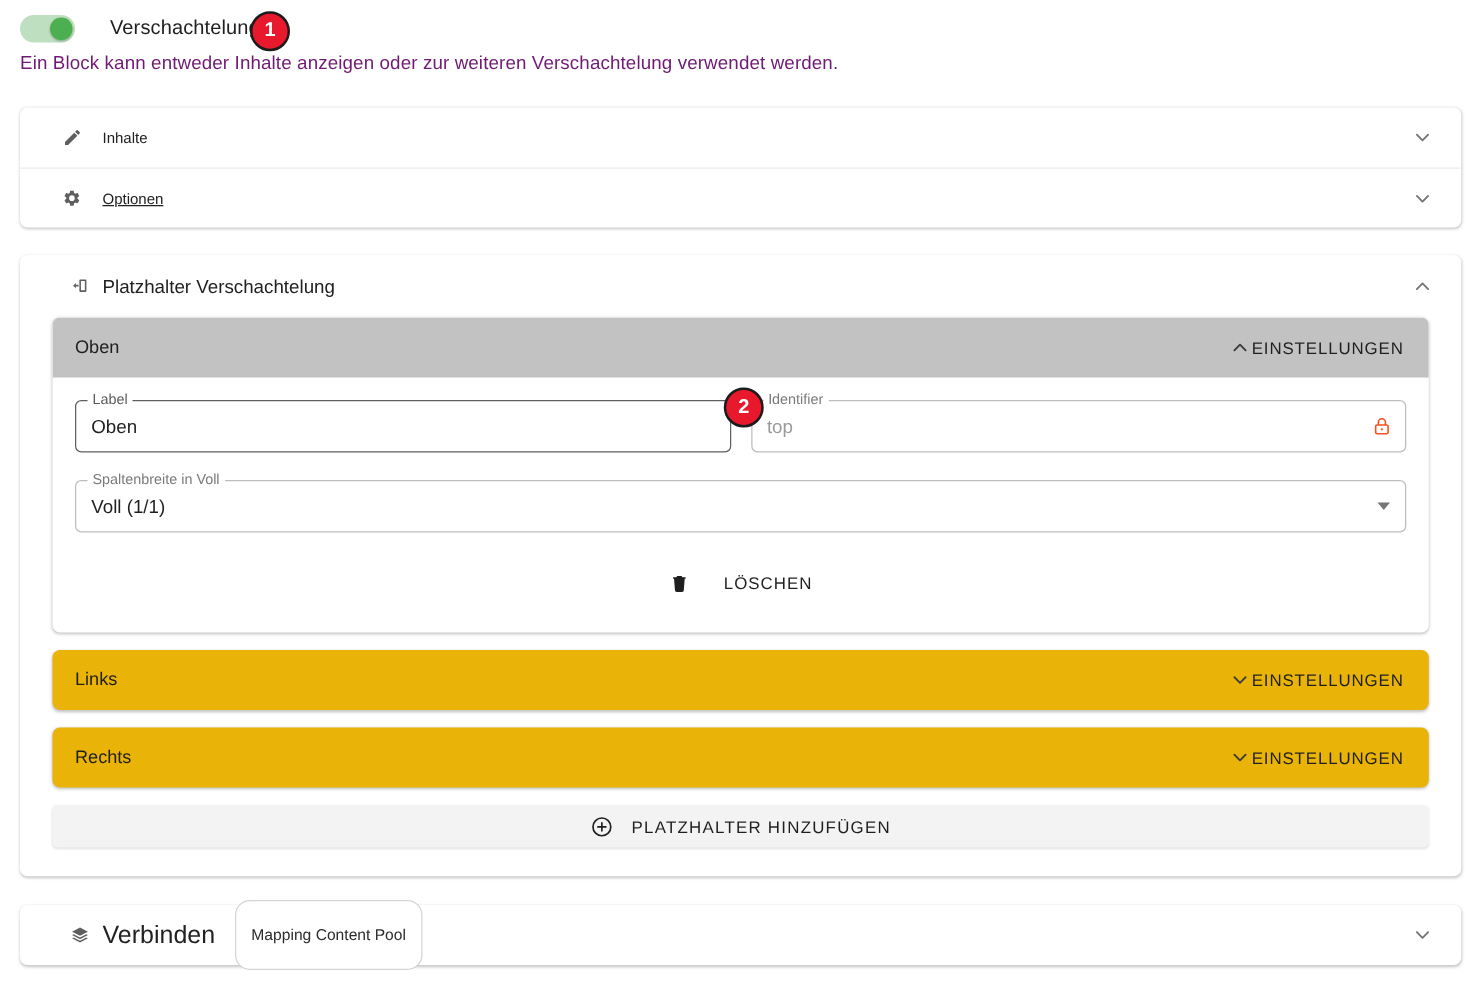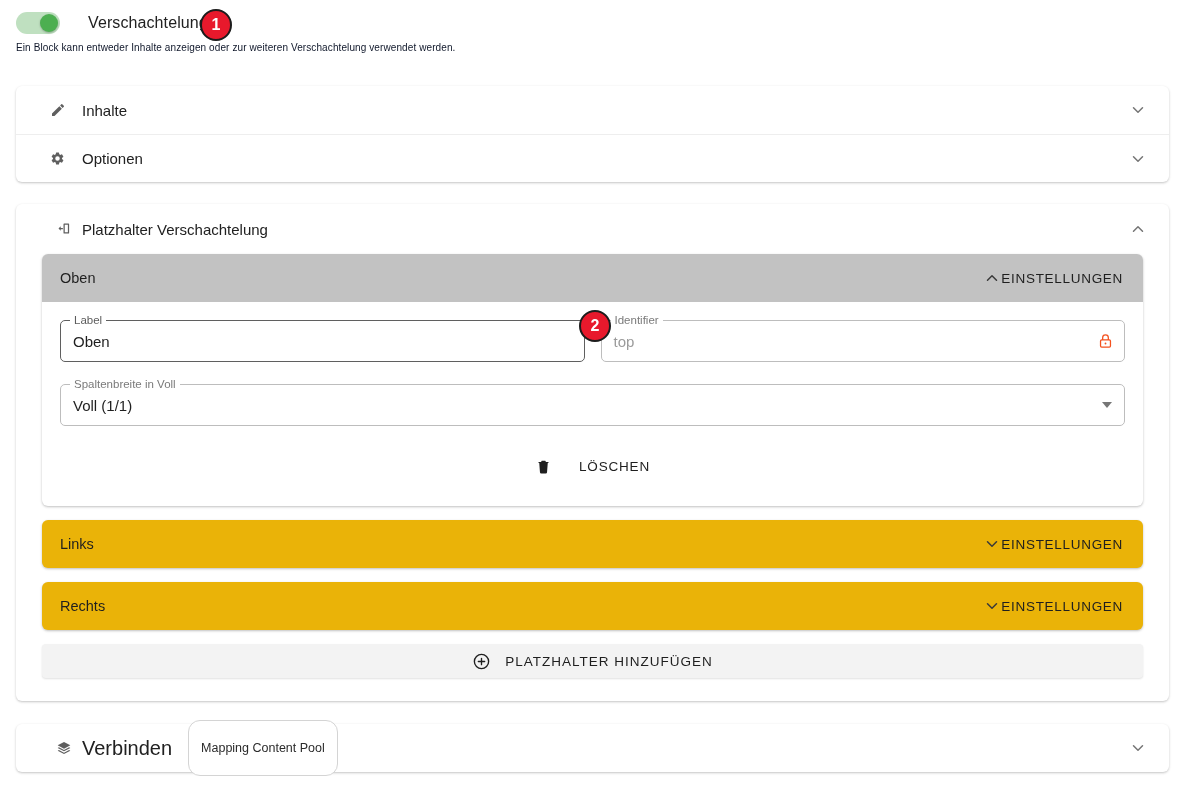--- a/index.html
+++ b/index.html
@@ -33,43 +33,43 @@
   .toggle-label {
     font-size: 16px; color: #212121;
     margin-left: 28px; letter-spacing: .1px;
   }
   .info-icon {
     margin-left: 8px; width: 17px; height: 17px; display:inline-block;
     color: #9e9e9e;
   }
   .helper-text {
     position: absolute; left: 16px; top: 42px;
-    font-size: 10px; color: #0f172a; letter-spacing: .1px;
+    font-size: 15px; color: #701a75; letter-spacing: .1px;
   }
 
   
   .card {
     position: absolute;
     background: #fff;
     border-radius: 6px;
     box-shadow: 0 1px 3px rgba(0,0,0,.14), 0 1px 2px rgba(0,0,0,.10);
   }
 
   
   #accordion-group { left: 16px; top: 86px; width: 1153px; height: 96px; }
   .acc-row {
     height: 48px; display: flex; align-items: center;
     padding: 0 18px 0 34px; position: relative; cursor: pointer;
   }
-  .acc-row + .acc-row { border-top: 1px solid #eeeeee; }
+  .acc-row + .acc-row { border-top: 1px solid #eeeeee; text-decoration: underline; }
   .acc-icon {
     position: absolute; left: 34px; top: 50%; transform: translateY(-50%);
     width: 16px; height: 16px; color: #5f5f5f;
   }
-  .acc-title { margin-left: 32px; font-size: 15px; color: #212121; }
+  .acc-title { margin-left: 32px; font-size: 12px; color: #212121; }
   .chev {
     position: absolute; right: 22px; top: 50%; transform: translateY(-50%);
     width: 18px; height: 18px; color: #757575;
   }
 
   
   #placeholder-card { left: 16px; top: 204px; width: 1153px; height: 497px; }
   .ph-header {
     height: 50px; display:flex; align-items:center; position: relative;
     padding-left: 66px; cursor: pointer;

